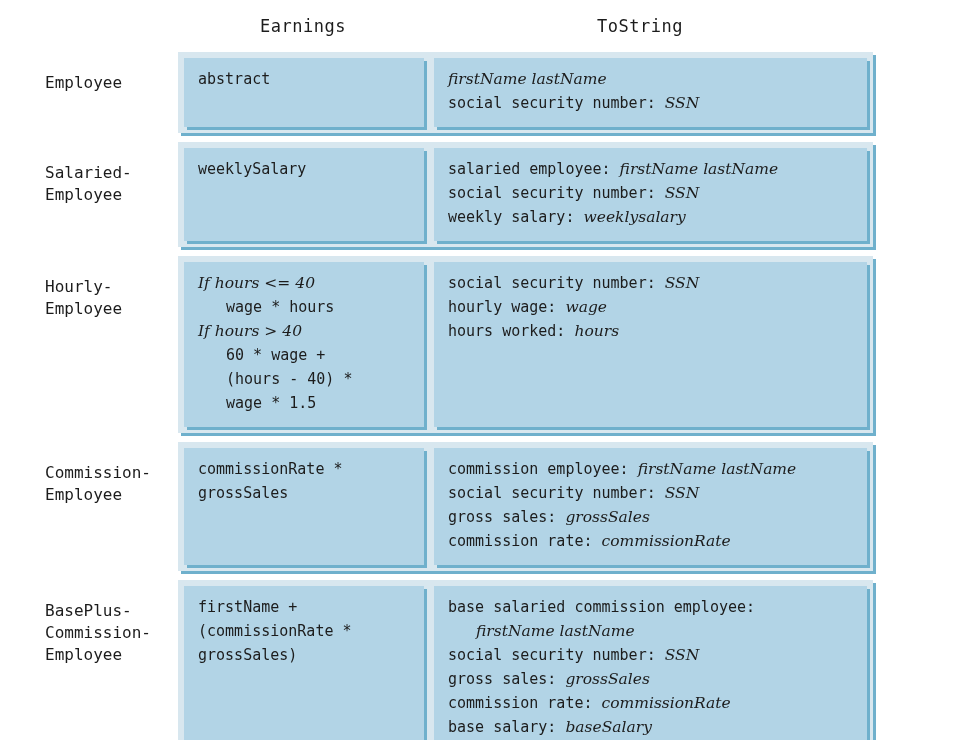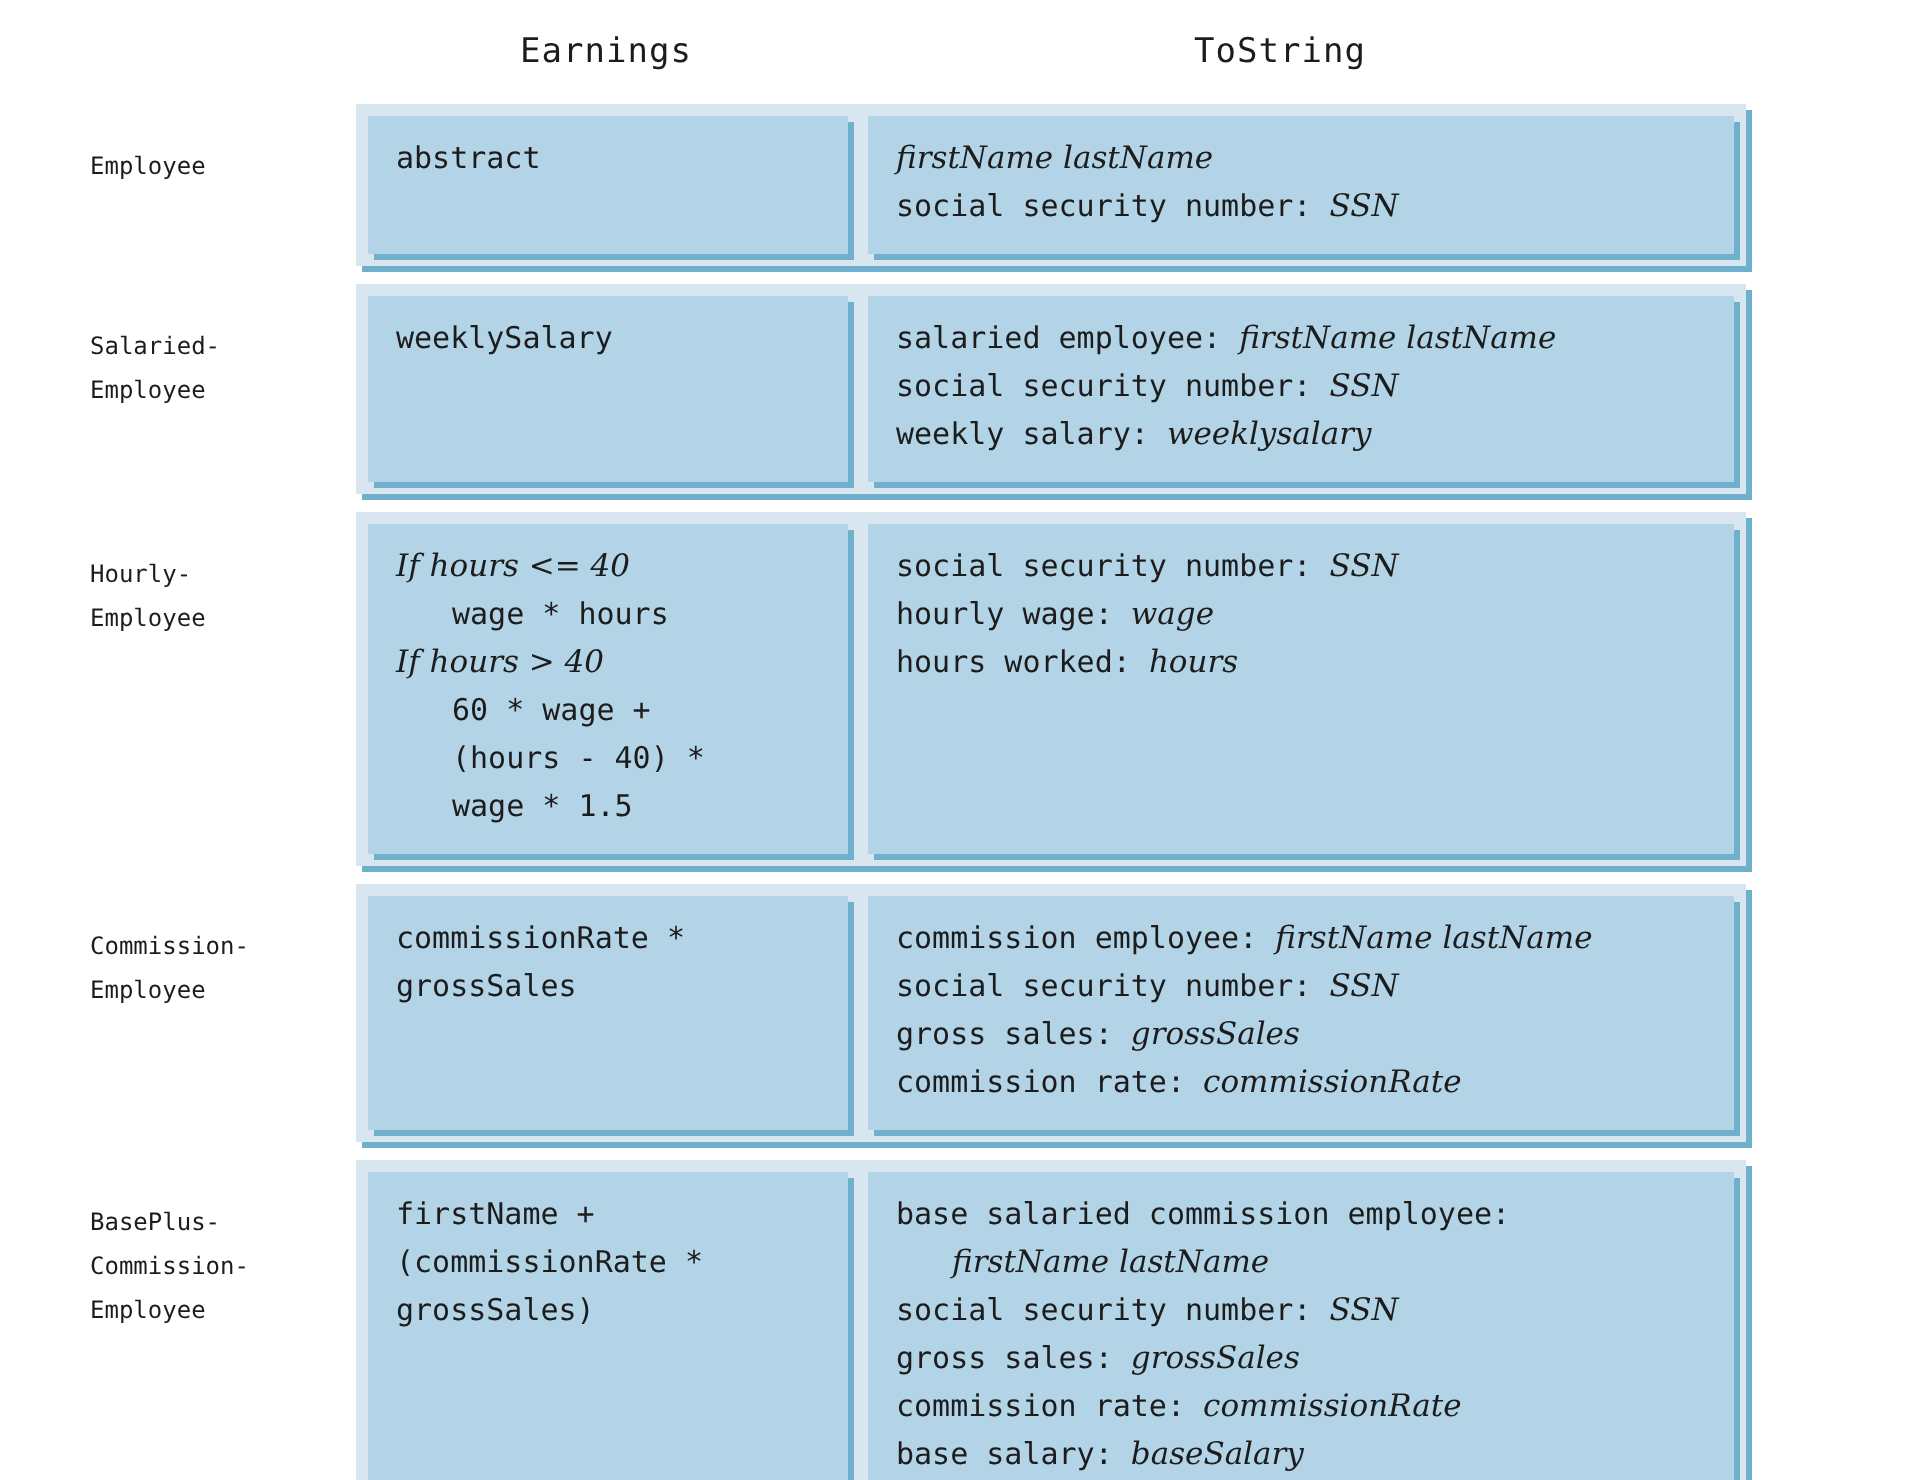--- a/index.html
+++ b/index.html
@@ -55,21 +55,21 @@
     align-items: flex-start;
     width: 828px;
   }
   .row-label {
     width: 133px;
     flex: 0 0 133px;
     box-sizing: border-box;
     padding-top: 20px;
     padding-right: 8px;
     font-family: "DejaVu Sans Mono", "Liberation Mono", monospace;
-    font-size: 12px;
+    font-size: 16px;
     line-height: 22px;
     color: #1c1c1c;
     white-space: pre-line;
   }
 
   
   .row-blocks {
     flex: 1 1 auto;
     display: flex;
     box-sizing: border-box;

